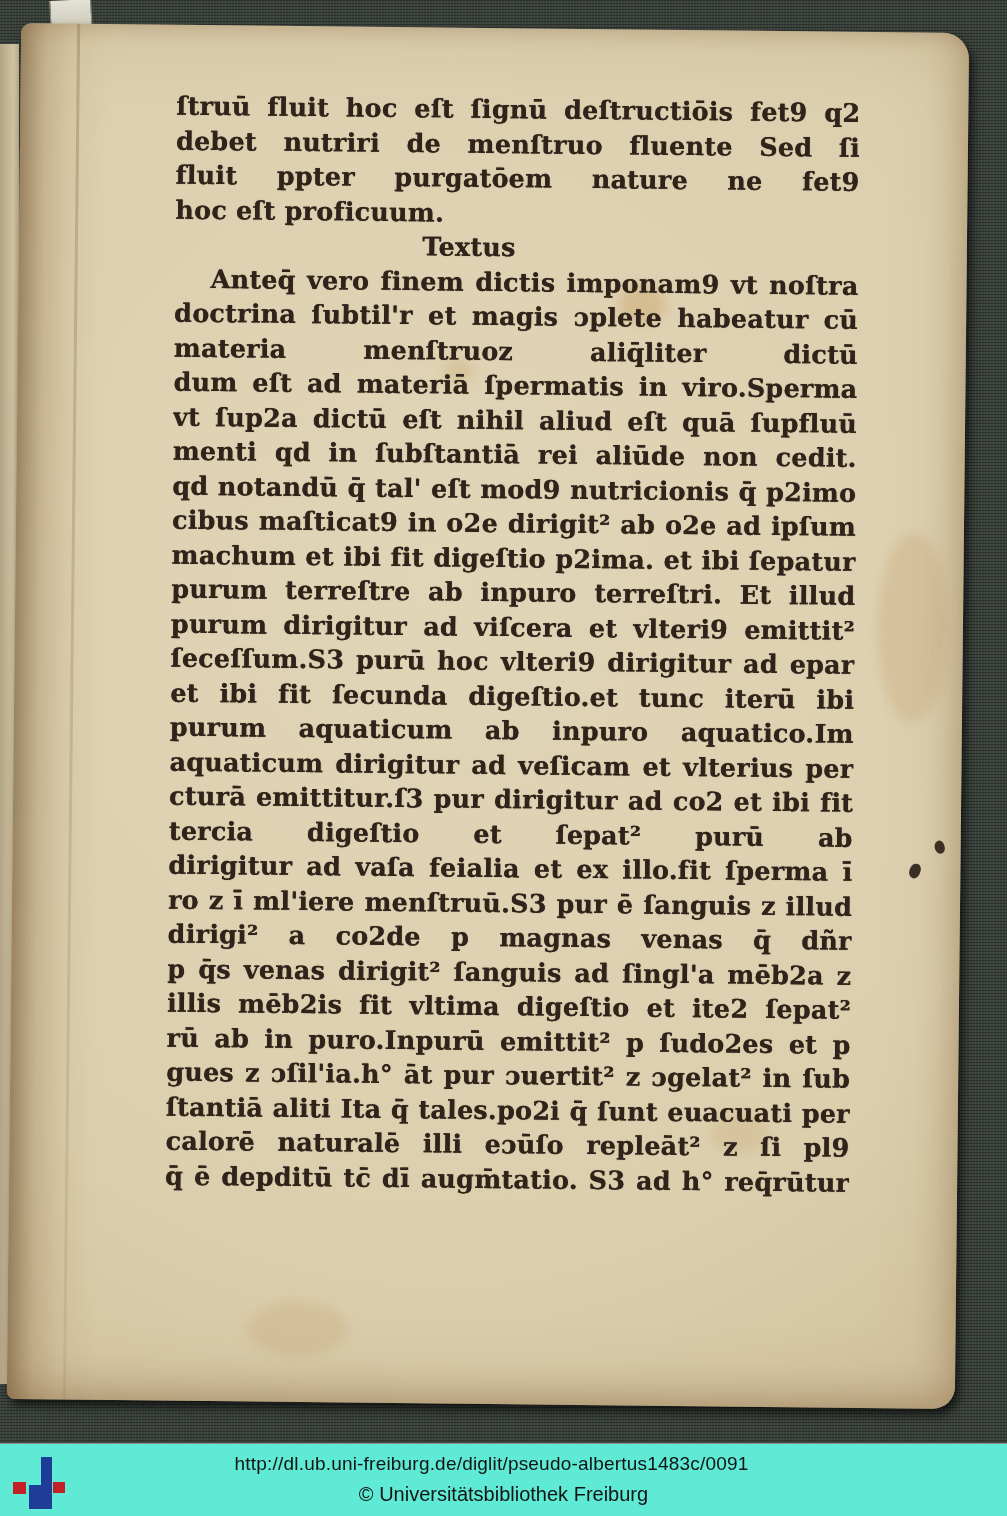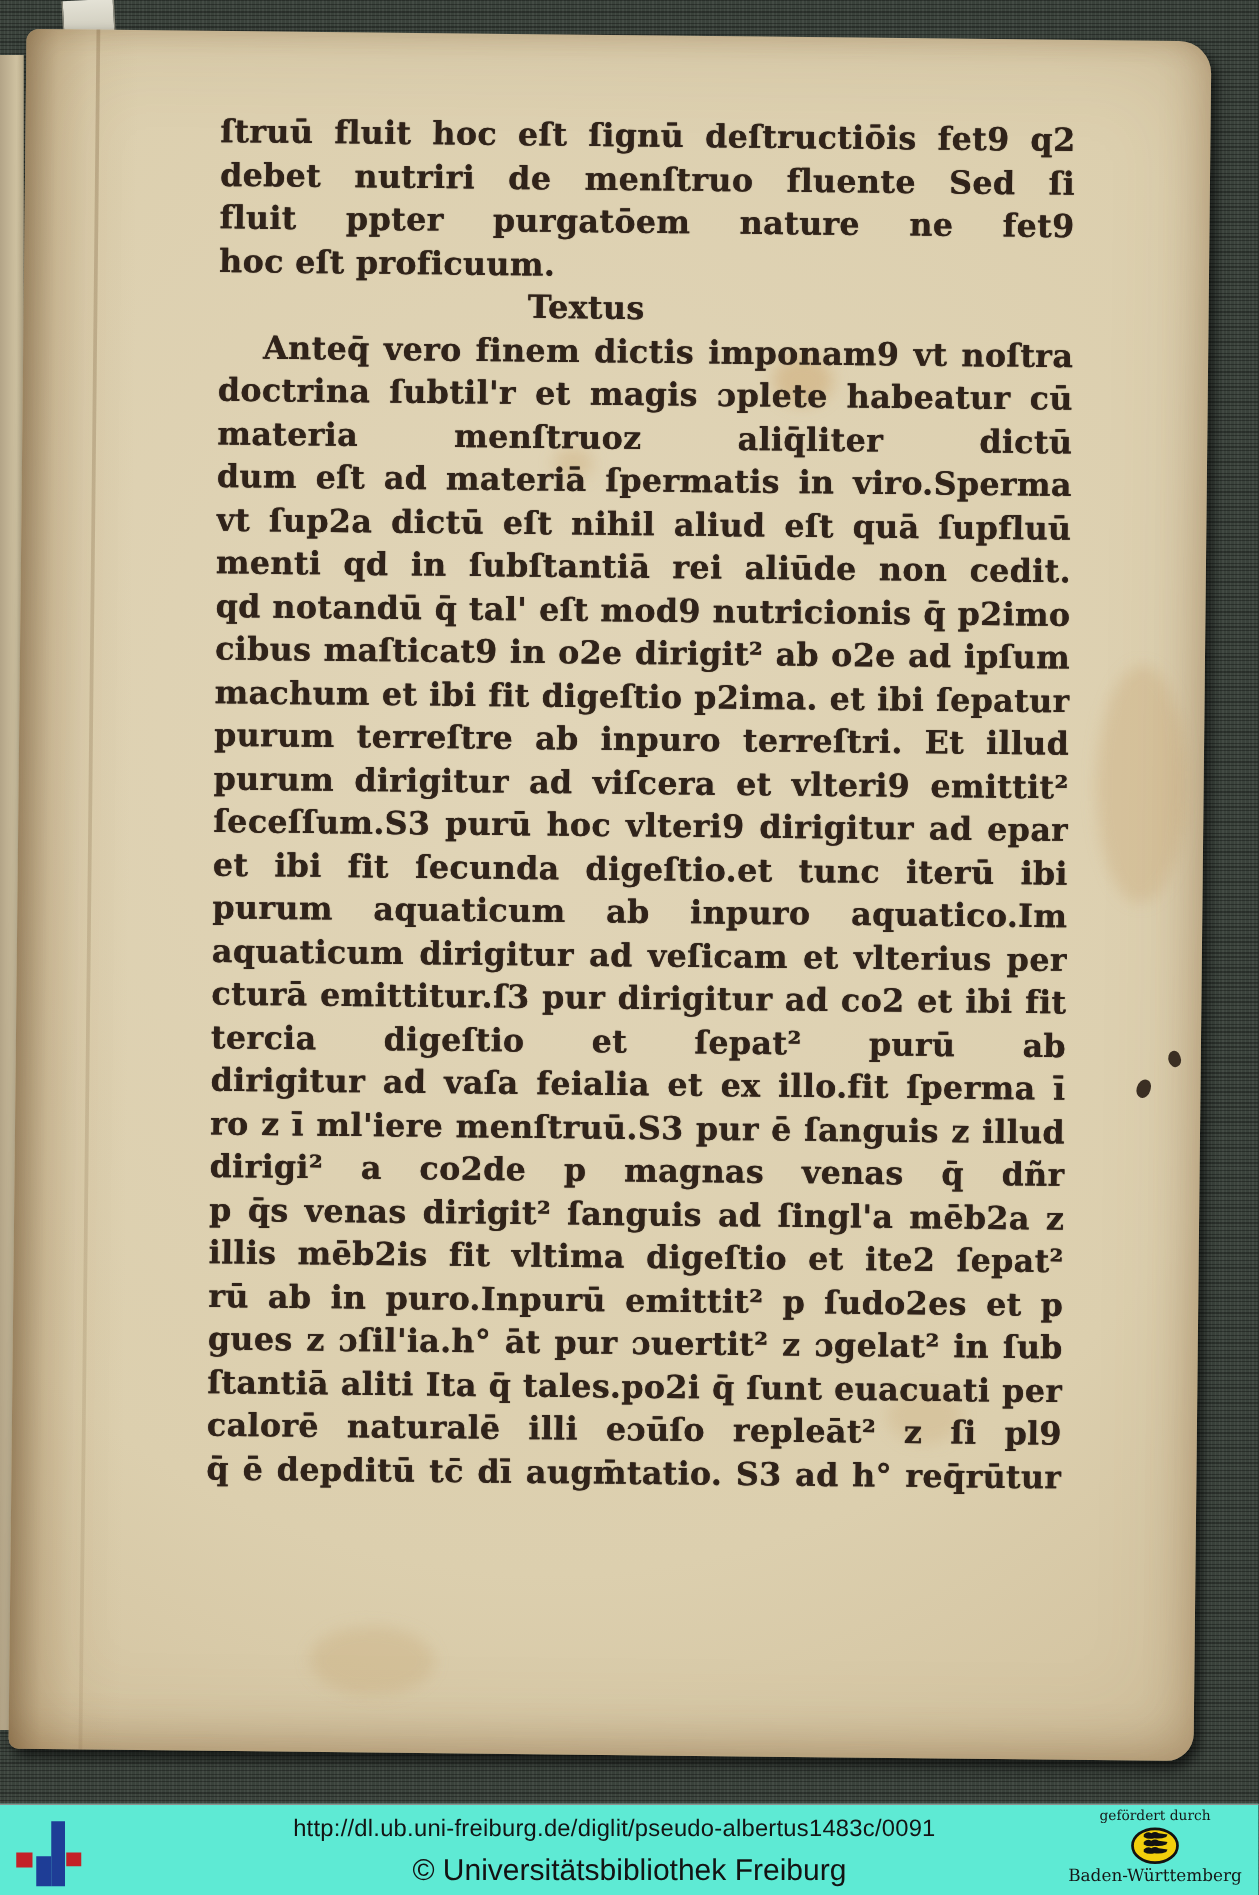--- a/index.html
+++ b/index.html
@@ -48,21 +48,21 @@
   .line{height:34.5px;text-align:justify;text-align-last:justify;overflow:hidden;}
   .block1 .line:nth-child(4){text-align-last:left;}
   .block2 .line:first-child{text-indent:36px;}
   .heading{height:34.5px;text-align:center;padding-right:96px;}
   
   .bar{position:absolute;left:0;top:1443px;width:1007px;height:73px;
        background:#5eead4;border-top:1px solid #8f8f8d;box-sizing:border-box;
        font-family:"Liberation Sans",sans-serif;}
   .url{position:absolute;left:0;right:0;top:9px;text-align:center;font-size:19px;
        color:#131313;transform:translateX(-12px);letter-spacing:.2px;}
-  .copy{position:absolute;left:0;right:0;top:39px;text-align:center;font-size:24px;color:#131313;}
+  .copy{position:absolute;left:0;right:0;top:39px;text-align:center;font-size:20px;color:#131313;}
   .logo{position:absolute;left:13px;top:0;width:70px;height:73px;}
   .lr1{position:absolute;left:0;top:38px;width:13px;height:12px;background:#c32127;}
   .lbs{position:absolute;left:16px;top:41px;width:12px;height:24px;background:#1e3d96;}
   .lbt{position:absolute;left:28px;top:13px;width:11px;height:52px;background:#1e3d96;}
   .lr2{position:absolute;left:40px;top:38px;width:12px;height:11px;background:#c32127;}
   .funder{position:absolute;right:8px;top:2px;width:150px;text-align:center;
        color:#161616;font-family:"DejaVu Serif",serif;}
   .flabel{font-size:11px;line-height:13px;}
   .arms{display:block;margin:2px auto 0;}
   .fname{font-size:13.5px;margin-top:1px;}
@@ -128,26 +128,14 @@
 
   <div class="bar">
     <div class="logo">
       <div class="lr1"></div>
       <div class="lbs"></div>
       <div class="lbt"></div>
       <div class="lr2"></div>
     </div>
     <div class="url">http://dl.ub.uni-freiburg.de/diglit/pseudo-albertus1483c/0091</div>
     <div class="copy">© Universitätsbibliothek Freiburg</div>
-    <div class="funder">
-      <div class="flabel">gefördert durch</div>
-      <svg class="arms" width="42" height="31" viewBox="0 0 42 31">
-        <ellipse cx="21" cy="15.5" rx="18" ry="13.5" fill="#f2cf0c" stroke="#121212" stroke-width="2.2"></ellipse>
-        <g fill="#121212">
-          <path d="M12 6.5 q3 -2.6 6 -1 q3 -1.8 6 0 l7 1 -1 2 q-5 2 -9.5 1 q-4.5 1.4 -8.5 -1 z"></path>
-          <path d="M12 12.5 q3 -2.6 6 -1 q3 -1.8 6 0 l7 1 -1 2 q-5 2 -9.5 1 q-4.5 1.4 -8.5 -1 z"></path>
-          <path d="M12 18.5 q3 -2.6 6 -1 q3 -1.8 6 0 l7 1 -1 2 q-5 2 -9.5 1 q-4.5 1.4 -8.5 -1 z"></path>
-        </g>
-      </svg>
-      <div class="fname">Baden-Württemberg</div>
-    </div>
   </div>
 </div>
 
 </body></html>

